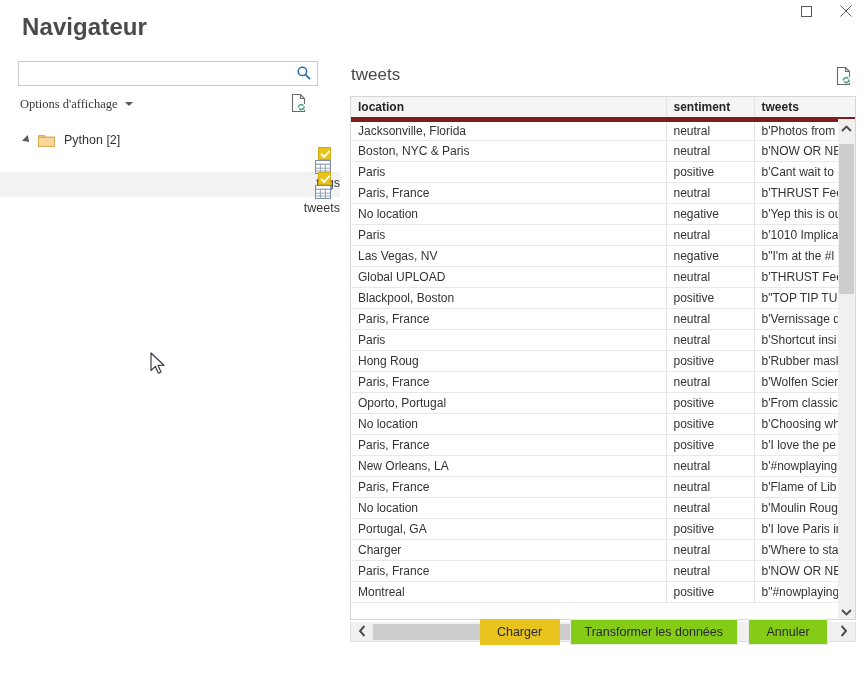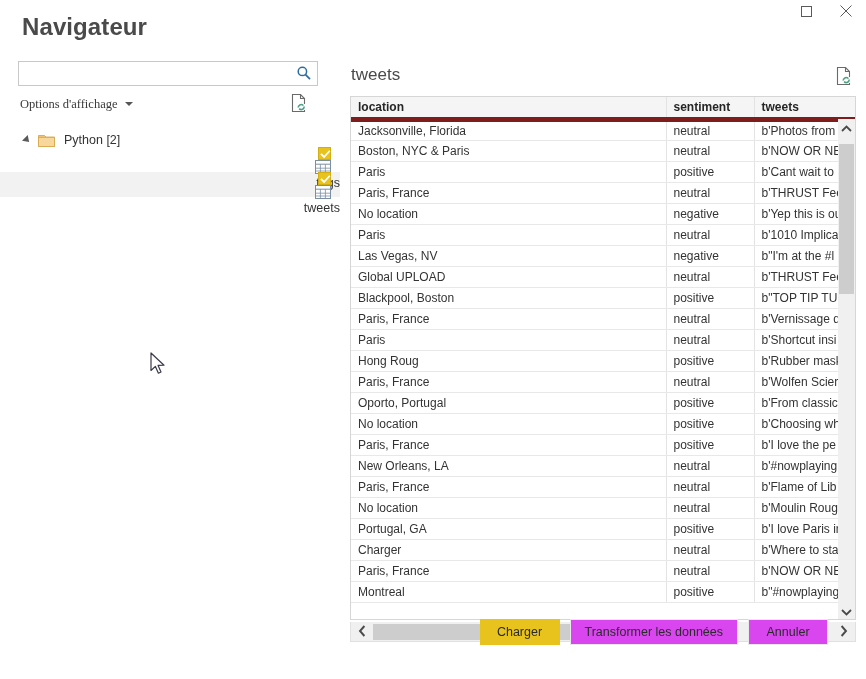--- a/index.html
+++ b/index.html
@@ -201,21 +201,21 @@
   }
   .btn {
     height: 26px; min-width: 80px;
     border: 1px solid transparent; background: #e6e6e6;
     font-family: "Liberation Sans", sans-serif;
     font-size: 12.5px; color: #2b2b2b;
     padding: 0 14px; cursor: default;
     display: inline-flex; align-items: center; justify-content: center;
   }
   .btn.primary { background: #e8c31e; border-color: #e8c31e; color: #2b2b2b; }
-  .btn.secondary { background: #d946ef; border-color: #e9e9e9; }
+  .btn.secondary { background: #84cc16; border-color: #e9e9e9; }
 
   
   .cursor {
     position: absolute; left: 150px; top: 352px;
     width: 18px; height: 26px; pointer-events: none;
   }
 </style>
 </head>
 <body>
 

